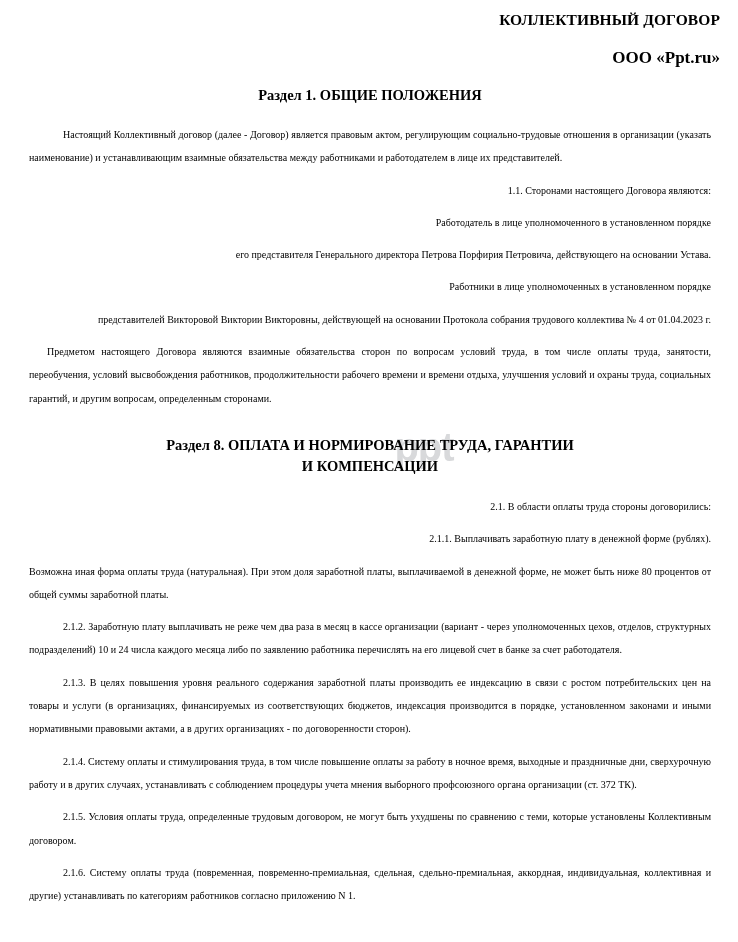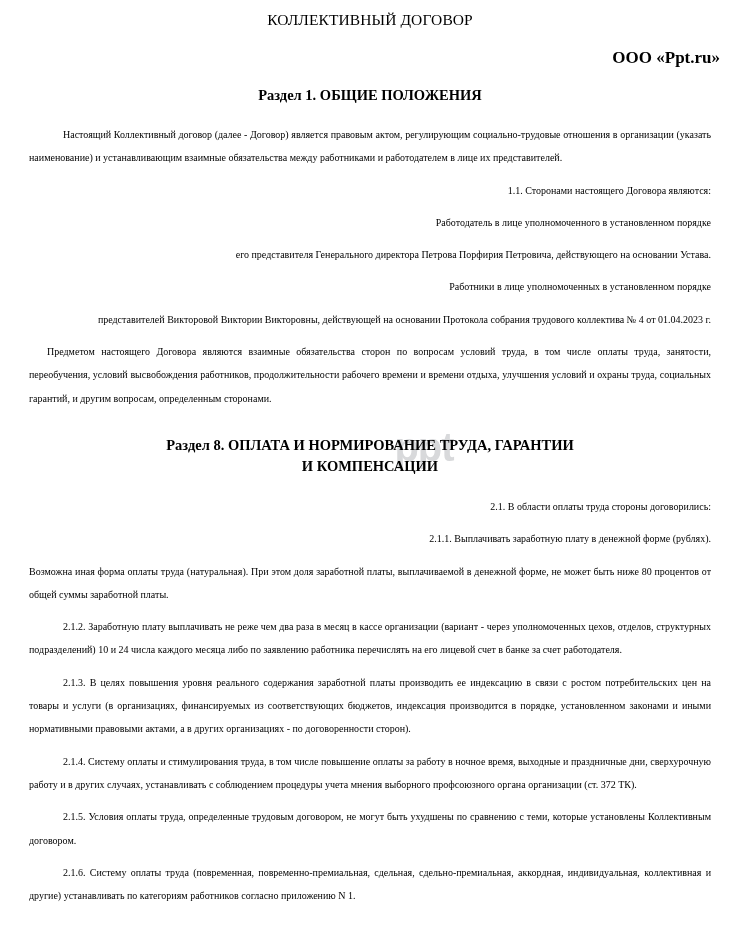--- a/index.html
+++ b/index.html
@@ -38,22 +38,22 @@
     user-select: none;
     z-index: 0;
   }
   .content {
     position: relative;
     z-index: 1;
     padding: 9px 18px 0 20px;
   }
   
   .doc-title {
-    text-align: center;
-    font-weight: 400;
+    text-align: right;
+    font-weight: 700;
     font-size: 15.5px;
     line-height: 22px;
     margin: 0 0 16px 0;
     letter-spacing: 0.1px;
   }
   .org-name {
     text-align: right;
     font-weight: 700;
     font-size: 17px;
     line-height: 22px;

